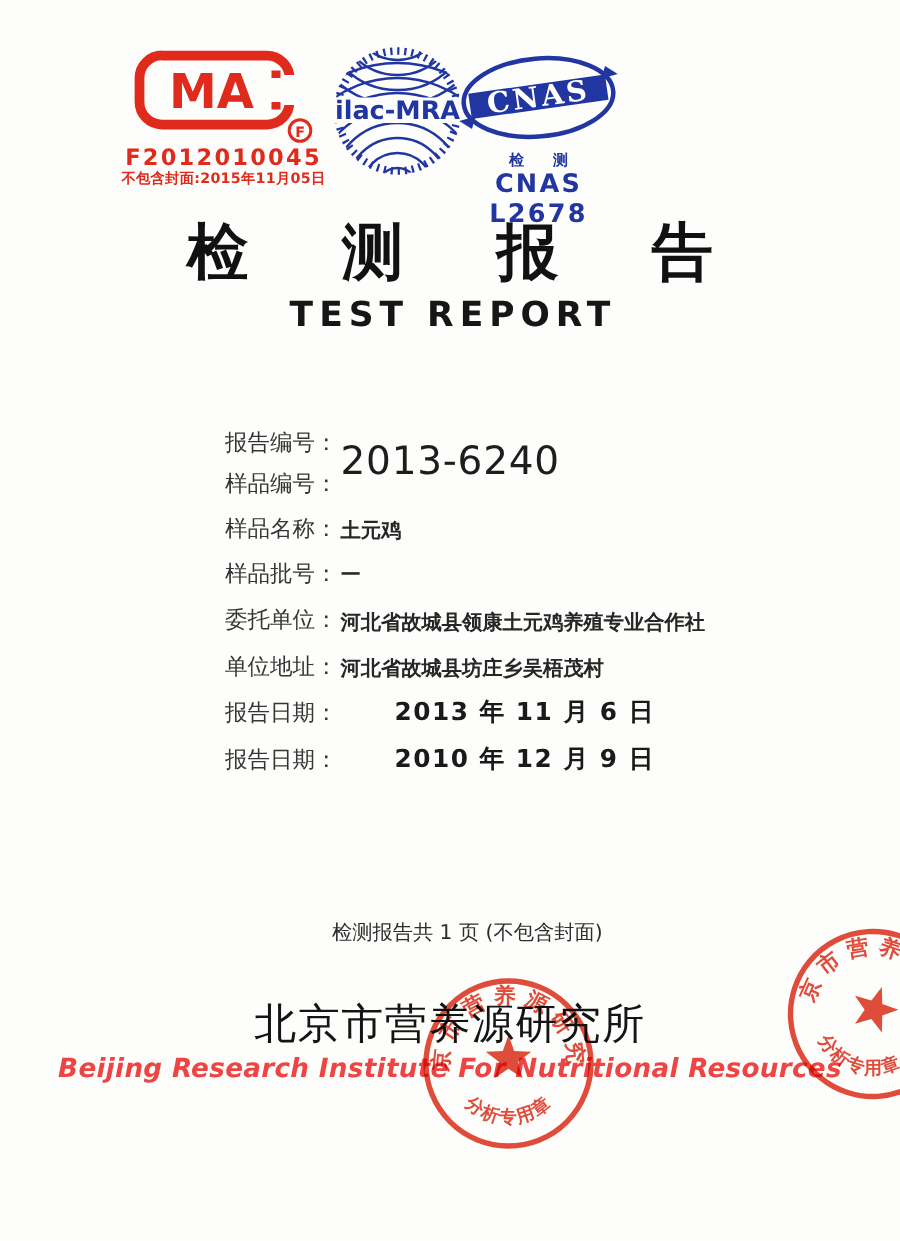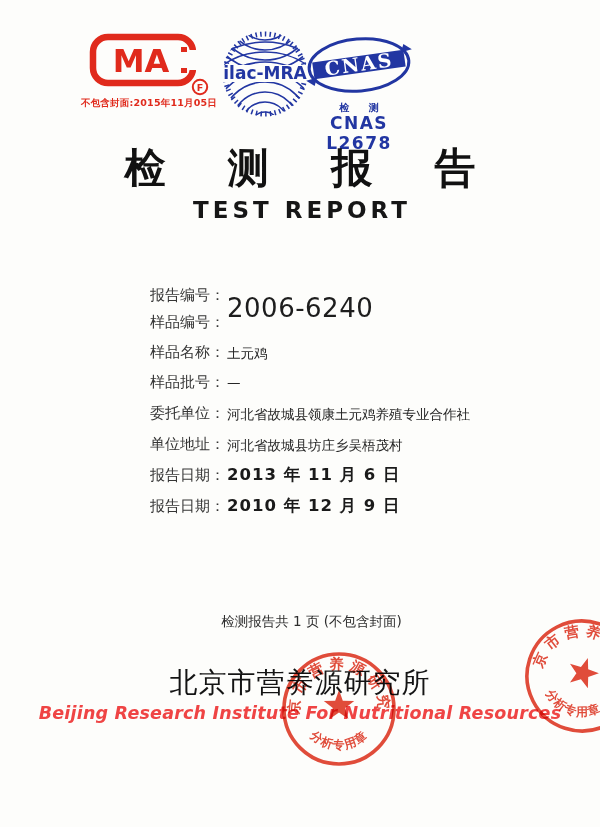--- a/index.html
+++ b/index.html
@@ -24,23 +24,23 @@
 
   
   .title-zh{left:0;right:0;top:141px;text-align:center;
     font-family:"DejaVu Serif","Liberation Serif",serif;
     font-size:41px;font-weight:600;letter-spacing:24px;color:#111;white-space:nowrap;text-indent:24px;}
   .title-en{left:4px;right:0;top:197px;text-align:center;
     font-size:23px;font-weight:bold;letter-spacing:4px;color:#161616;}
 
   
   .label{position:absolute;left:150px;font-size:15px;color:#353535;white-space:nowrap;text-align:right;}
-  .value{position:absolute;left:227px;font-size:13.5px;color:#262626;white-space:nowrap;}
+  .value{position:absolute;left:227px;font-size:13.5px;color:#262626;white-space:nowrap;font-weight:bold;}
   .report-no{left:227px;top:293px;font-size:26px;color:#1d1d1d;letter-spacing:0.5px;}
-  .date-value{font-size:16.5px;font-weight:600;color:#1a1a1a;letter-spacing:1px;}
+  .date-value{font-size:16.5px;font-weight:600;color:#1a1a1a;letter-spacing:1px;margin-left:36px;}
 
   
   .page-note{left:0;right:0;top:613px;text-align:center;font-size:13.5px;color:#2d2d2d;padding-left:23px;}
   .institute-zh{left:0;right:0;top:664px;text-align:center;
     font-family:"DejaVu Serif","Liberation Serif",serif;
     font-size:28px;color:#141414;letter-spacing:1px;}
   .institute-en{left:0;right:0;top:703px;text-align:center;
     font-size:17.5px;font-weight:bold;font-style:italic;color:#ef4444;letter-spacing:0.2px;}
 
   
@@ -54,20 +54,21 @@
 <div class="abs cma-block">
   <svg class="cma-svg" width="122" height="64" viewBox="0 0 122 64">
     <rect x="5" y="4" width="100" height="46" rx="15" fill="none" stroke="#e02a1c" stroke-width="6.5"></rect>
     <rect x="96" y="17" width="14" height="20" fill="#fdfdfb"></rect>
     <rect x="93" y="14" width="6" height="5" fill="#e02a1c"></rect>
     <rect x="93" y="35" width="6" height="5" fill="#e02a1c"></rect>
     <text x="53" y="39" text-anchor="middle" font-family="DejaVu Sans, sans-serif" font-size="32" font-weight="bold" fill="#e02a1c">MA</text>
     <circle cx="112" cy="54" r="7.2" fill="none" stroke="#e02a1c" stroke-width="2"></circle>
     <text x="112" y="58" text-anchor="middle" font-family="DejaVu Sans, sans-serif" font-size="9.5" font-weight="bold" fill="#e02a1c">F</text>
   </svg>
+  <div class="cma-number">F2012010045</div>
   <div class="cma-validity">不包含封面:2015年11月05日</div>
 </div>
 
 <div class="abs ilac-block">
   <svg width="96" height="88" viewBox="0 0 96 88">
     <defs>
         <clipPath id="ilacClip">
           <circle cx="48" cy="44" r="42"></circle>
         </clipPath>
       </defs>
@@ -104,21 +105,21 @@
   </svg>
   <div class="cnas-sub">检 测</div>
   <div class="cnas-code">CNAS L2678</div>
 </div>
 
 <div class="abs title-zh">检 测 报 告</div>
 <div class="abs title-en">TEST REPORT</div>
 
 <div class="label" style="top:286px">报告编号：</div>
 <div class="label" style="top:313px">样品编号：</div>
-<div class="abs report-no">2006-6240</div>
+<div class="abs report-no">2013-6240</div>
 
 <div class="label" style="top:343px">样品名称：</div>
 <div class="value" style="top:345px">土元鸡</div>
 
 <div class="label" style="top:373px">样品批号：</div>
 <div class="value" style="top:374px">—</div>
 
 <div class="label" style="top:404px">委托单位：</div>
 <div class="value" style="top:406px">河北省故城县领康土元鸡养殖专业合作社</div>
 

